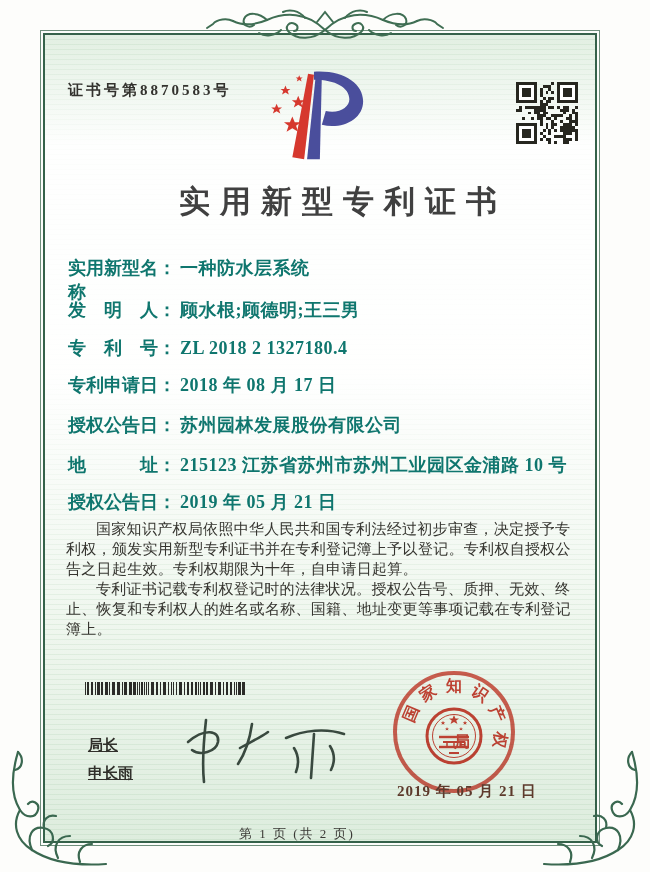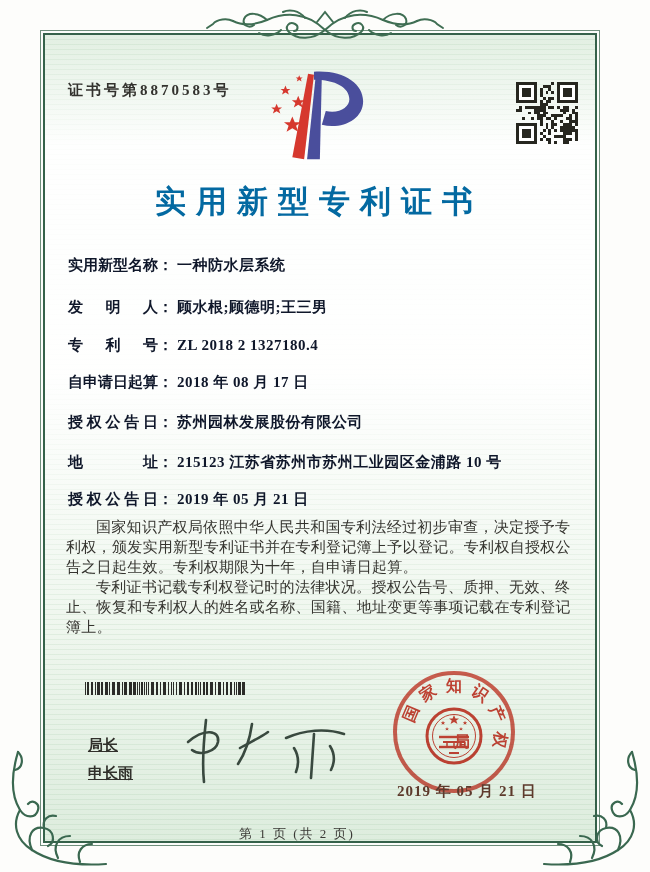--- a/index.html
+++ b/index.html
@@ -16,29 +16,29 @@
     background:
       linear-gradient(180deg, rgba(209,230,211,.55) 0%, rgba(255,255,255,.92) 14%,
         rgba(255,255,255,.96) 42%, rgba(236,245,236,.55) 72%, rgba(206,228,208,.6) 100%),
       repeating-linear-gradient(0deg,#d2e5d2 0px,#d2e5d2 1px,#f4f9f2 1px,#f4f9f2 5px);
   }
   .abs{position:absolute;}
   .cert-no{left:68px;top:81px;font-size:15px;letter-spacing:3px;font-weight:600;color:#33322e;}
   .logo{left:253px;top:66px;width:118px;height:102px;}
   .qr{left:516px;top:82px;width:62px;height:62px;}
   .title{left:40px;top:181px;width:558px;text-align:center;font-size:31px;font-weight:700;
-         letter-spacing:10px;color:#0369a1;}
-  .row{left:68px;width:516px;height:22px;font-size:15px;font-weight:600;color:#0f172a;}
+         letter-spacing:10px;color:#404040;padding-left:24px;}
+  .row{left:68px;width:516px;height:22px;font-size:18px;font-weight:600;color:#0f766e;}
   .lbl{display:inline-block;width:90px;text-align:justify;text-align-last:justify;vertical-align:top;}
   .colon{display:inline-block;margin-right:4px;}
   .val{letter-spacing:.5px;}
   .pair2{position:absolute;left:262px;top:0;}
   .pair2 .lbl2{margin-right:0;}
   .body-text{left:66px;top:519px;width:518px;font-size:15px;line-height:20px;color:#35342f;}
-  .body-text p{margin:0;text-indent:2em;letter-spacing:.3px;font-family:Liberation Mono, monospace;}
+  .body-text p{margin:0;text-indent:2em;letter-spacing:.3px;}
   .barcode{left:85px;top:682px;width:164px;height:13px;}
   .signer{left:88px;top:731px;font-size:15px;font-weight:600;line-height:28px;color:#31302b;text-decoration:underline;}
   .signature{left:168px;top:708px;width:190px;height:84px;}
   .seal{left:393px;top:671px;width:122px;height:122px;mix-blend-mode:multiply;opacity:.95;}
   .seal-circle{position:absolute;inset:0;border:4px solid rgba(208,57,43,.85);border-radius:50%;}
   .seal-char{position:absolute;left:50%;top:50%;font-size:16px;font-weight:700;color:#cf3b2d;
              font-family:"Liberation Sans",sans-serif;}
   .seal-char:nth-child(1){transform:translate(-50%,-50%) rotate(-100deg) translateY(-46px);}
   .seal-char:nth-child(2){transform:translate(-50%,-50%) rotate(-67deg)  translateY(-46px);}
   .seal-char:nth-child(3){transform:translate(-50%,-50%) rotate(-34deg)  translateY(-46px);}
@@ -255,21 +255,21 @@
 <div class="abs row" style="top:256px">
   <span class="lbl">实用新型名称</span><span class="colon">：</span><span class="val">一种防水层系统</span>
 </div>
 <div class="abs row" style="top:298px">
   <span class="lbl">发明人</span><span class="colon">：</span><span class="val">顾水根;顾德明;王三男</span>
 </div>
 <div class="abs row" style="top:336px">
   <span class="lbl">专利号</span><span class="colon">：</span><span class="val">ZL 2018 2 1327180.4</span>
 </div>
 <div class="abs row" style="top:373px">
-  <span class="lbl">自申请日起算</span><span class="colon">：</span><span class="val">2018 年 08 月 17 日</span>
+  <span class="lbl">专利申请日</span><span class="colon">：</span><span class="val">2018 年 08 月 17 日</span>
 </div>
 <div class="abs row" style="top:413px">
   <span class="lbl">授权公告日</span><span class="colon">：</span><span class="val">苏州园林发展股份有限公司</span>
 </div>
 <div class="abs row" style="top:453px">
   <span class="lbl">地址</span><span class="colon">：</span><span class="val">215123 江苏省苏州市苏州工业园区金浦路 10 号</span>
 </div>
 <div class="abs row" style="top:490px">
   <span class="lbl">授权公告日</span><span class="colon">：</span><span class="val">2019 年 05 月 21 日</span>
 </div>

